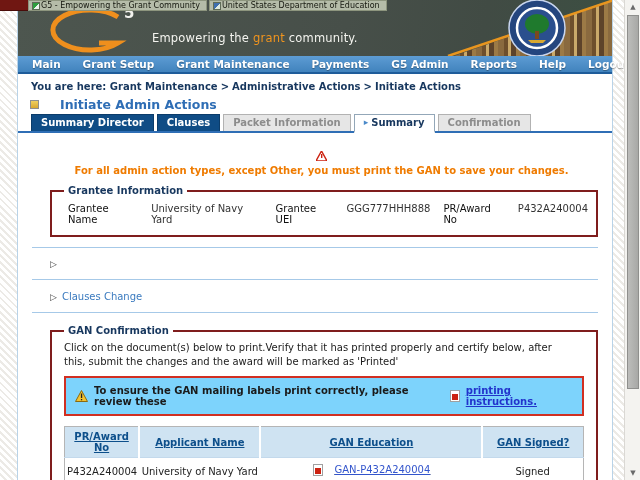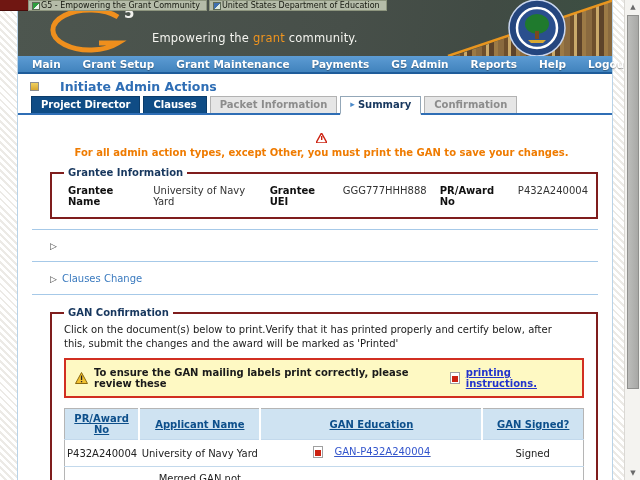--- a/index.html
+++ b/index.html
@@ -48,30 +48,30 @@
   .tab.dark { background:#0f4c85; color:#ffffff; border:1px solid #0b3c6a; border-bottom:none; }
   .tab.disabled { background:#e6e6e6; color:#8c8c8c; border:1px solid #b2b2b2; border-bottom:none; cursor:default; }
   .tab.current { background:#ffffff; color:#17375e; border:1px solid #93a7b8; border-bottom:2px solid #ffffff; margin-bottom:-2px; display:flex; align-items:center; gap:3px; }
   .cur-icon { color:#4a89c9; font-size:9px; line-height:1; }
   
   .warning { margin:18px 0 0 13px; display:flex; align-items:center; gap:4px; color:#ef7b00; font-size:10px; font-weight:bold;flex-direction:column; }
   
   fieldset { border:2px solid #7f1d1d; margin:9px 14px 0 32px; padding:3px 8px 9px; }
   legend { font-size:10px; font-weight:bold; color:#17375e; padding:0 4px; margin-left:4px; }
   .fields { display:flex; gap:13px; padding:4px 0 1px 8px; font-size:10px; align-items:baseline; }
-  .flabel { font-weight:bold; color:#101010; }
+  .flabel { font-weight:normal; color:#101010; }
   .fvalue { color:#333333; }
   .hr { height:1px; background:#a6c9e8; margin:10px 14px 0 14px; }
   .collapse-row { margin:11px 0 0 32px; display:flex; align-items:center; gap:5px; font-size:10px; }
   .tri { color:#444444; font-size:9px; }
   .collapse-row a { color:#3a7abf; text-decoration:none; cursor:pointer; }
   
   fieldset.gan { margin-top:12px; padding-bottom:7px; }
   .instructions { font-size:10px; color:#1a1a1a; margin:2px 24px 0 4px; line-height:1.35; }
-  .alert { margin:8px 4px 0 4px; background:#fef9c3; border:2px solid #d12f21; padding:7px 9px;
+  .alert { margin:8px 4px 0 4px; background:#7dd3fc; border:2px solid #d12f21; padding:7px 9px;
     display:flex; align-items:center; gap:6px; font-size:10px; font-weight:bold; color:#1a1a1a; }
   .alert a { color:#2233cc; text-decoration:underline; cursor:pointer; }
   .pdf-icon { position:relative; width:10px; height:12px; background:#ffffff; border:1px solid #a0a0a0; display:inline-block; flex:none; }
   .pdf-icon::after { content:""; position:absolute; left:1px; bottom:1px; width:6px; height:6px; background:#cc2211; }
   table { width:calc(100% - 8px); margin:10px 4px 2px; border-collapse:collapse; font-size:10px; border:1px solid #b5b5b5; }
   th { background:#cfe3f2; padding:4px 2px; border-right:2px solid #ffffff; }
   th:last-child { border-right:none; }
   th a { color:#0d4f8b; font-weight:bold; text-decoration:underline; cursor:pointer; }
   td { padding:6px 2px; text-align:center; color:#222222; border-top:1px solid #c3d9ec; }
   td .doc { display:inline-flex; align-items:flex-start; gap:12px;text-decoration:underline; }
@@ -125,28 +125,32 @@
     <a>Main</a>
     <a>Grant Setup</a>
     <a>Grant Maintenance</a>
     <a>Payments</a>
     <a>G5 Admin</a>
     <a>Reports</a>
     <a>Help</a>
     <a>Logout</a>
   </div>
 
+  <div class="breadcrumb">
+    <span>You are here:</span>
+    <a>Grant Maintenance</a><span class="sep">&gt;</span><a>Administrative Actions</a><span class="sep">&gt;</span><a>Initiate Actions</a>
+  </div>
 
   <div class="title-row">
     <span class="title-icon"></span>
     <h1>Initiate Admin Actions</h1>
   </div>
 
   <div class="tabs">
-    <div class="tab dark">Project Director</div>
+    <div class="tab dark">Summary Director</div>
     <div class="tab dark">Clauses</div>
     <div class="tab disabled">Packet Information</div>
     <div class="tab current">
       <span class="cur-icon">▸</span>
       <span>Summary</span>
     </div>
     <div class="tab disabled">Confirmation</div>
   </div>
 
   <div class="warning">

